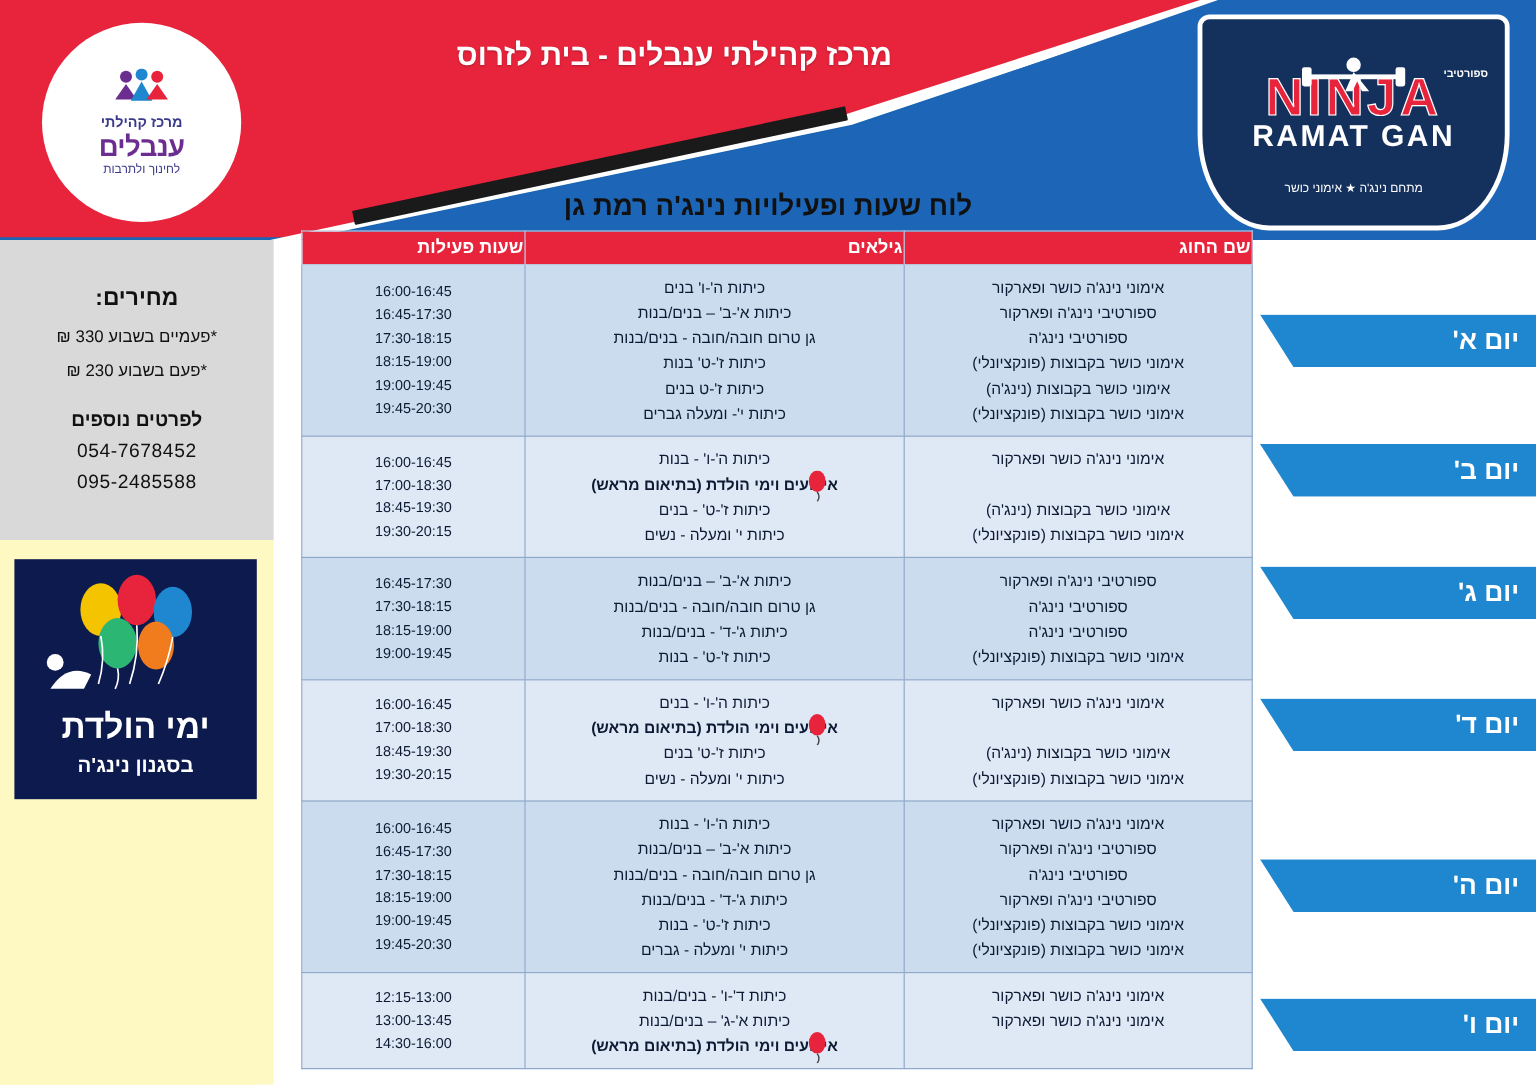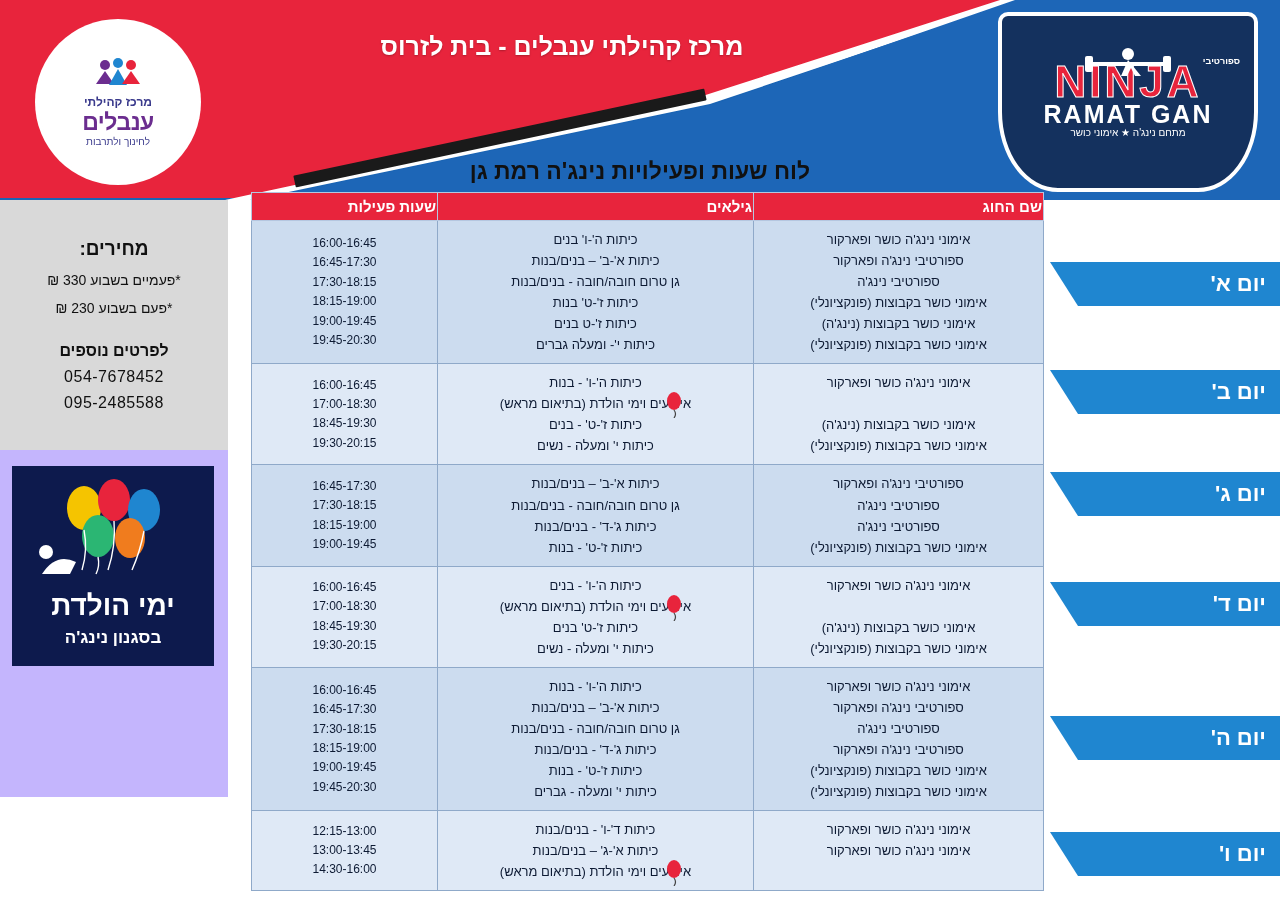--- a/index.html
+++ b/index.html
@@ -57,28 +57,28 @@
     position:absolute; top:12px; right:22px; width:260px; height:180px;
     background:#14315e; border-radius:10px 10px 60px 60px / 10px 10px 80px 80px;
     border:4px solid #ffffff; overflow:hidden; text-align:center; direction:rtl;
   }
   .shield .sport { position:absolute; top:40px; right:14px; color:#fff; font-size:9px; font-weight:bold; }
   .shield .ninja {
     margin-top:46px; color:#e8243c; font-size:44px; font-weight:bold;
     letter-spacing:3px; line-height:.9; -webkit-text-stroke:1px #fff;
   }
   .shield .rg { color:#ffffff; font-size:25px; font-weight:bold; letter-spacing:2px; line-height:1; }
-  .shield .tagline { margin-top:0; color:#ffffff; font-size:10px; }
+  .shield .tagline { margin-top:24px; color:#ffffff; font-size:10px; }
   .shield .figure {
     position:absolute; top:26px; left:50%; transform:translateX(-50%);
     width:90px; height:46px;
   }
 
   
-  .left-col { position:absolute; top:200px; left:0; width:228px; height:597px; background:#c4b5fd;text-decoration:underline; }
+  .left-col { position:absolute; top:200px; left:0; width:228px; height:704px; background:#fef9c3;text-decoration:underline; }
   .price-box {
     position:absolute; top:0; left:0; width:228px; height:250px; background:#d9d9d9;
     direction:rtl; text-align:center; padding-top:38px;
   }
   .price-box .h { font-size:19px; font-weight:bold; color:#111; }
   .price-box .p { font-size:14px; color:#111; margin-top:12px; }
   .price-box .sub { font-size:16px; font-weight:bold; color:#111; margin-top:26px; }
   .price-box .tel { font-size:16px; color:#111; margin-top:8px; letter-spacing:.5px; }
 
   .bday-box {
@@ -107,21 +107,21 @@
   }
   col.c-name { width:290px; }
   col.c-age  { width:316px; }
   col.c-time { width:186px; }
   tbody td {
     border:1px solid #8fa9c9; background:#ccdcef; vertical-align:middle;
     padding:8px 10px; text-align:center; font-size:13px; color:#0d1a33;
   }
   tbody tr.alt td { background:#dfe9f6; }
   .cellline { line-height:1.62; white-space:nowrap; }
-  .cellline.bold { font-weight:normal;text-align:center; }
+  .cellline.bold { font-weight:bold;text-align:center; }
   .time { font-size:12px; line-height:1.62; direction:ltr; }
   .balloon-mark { position:relative; display:inline-block; width:0; }
   .balloon-mark svg { position:absolute; top:-16px; right:8px; }
 </style>
 </head>
 <body>
 
 <div class="banner">
   <div class="blue-bg"></div>
   <div class="red-shape2"></div>

